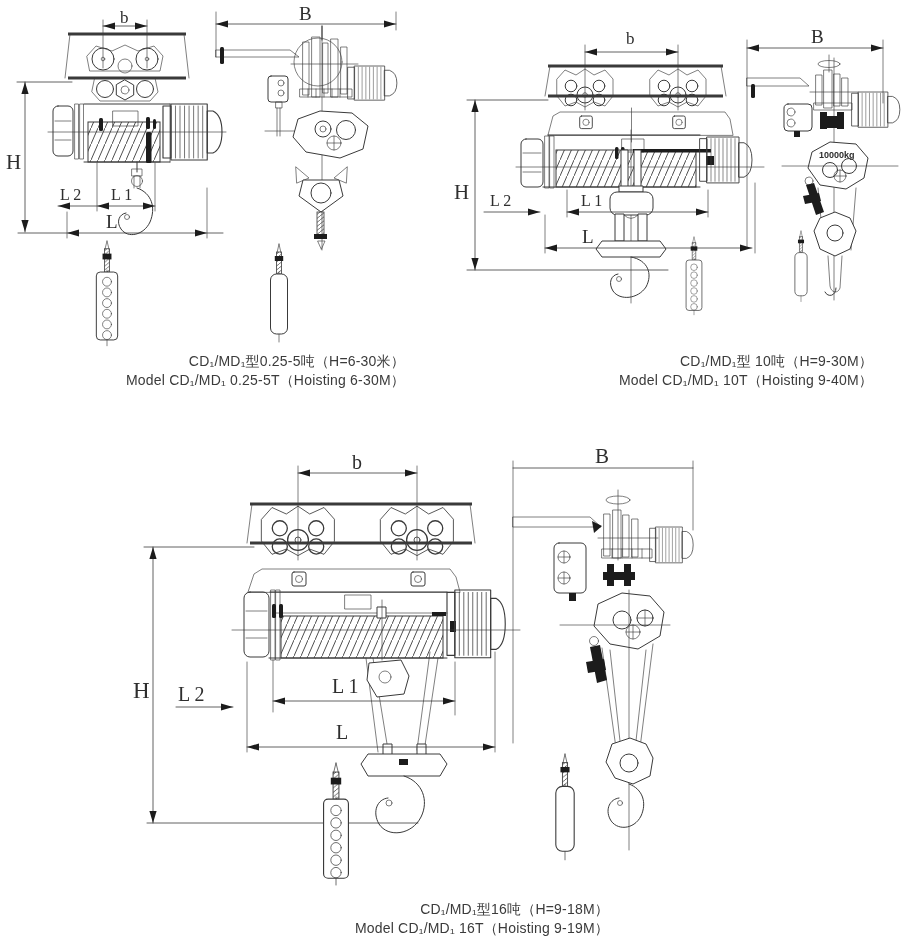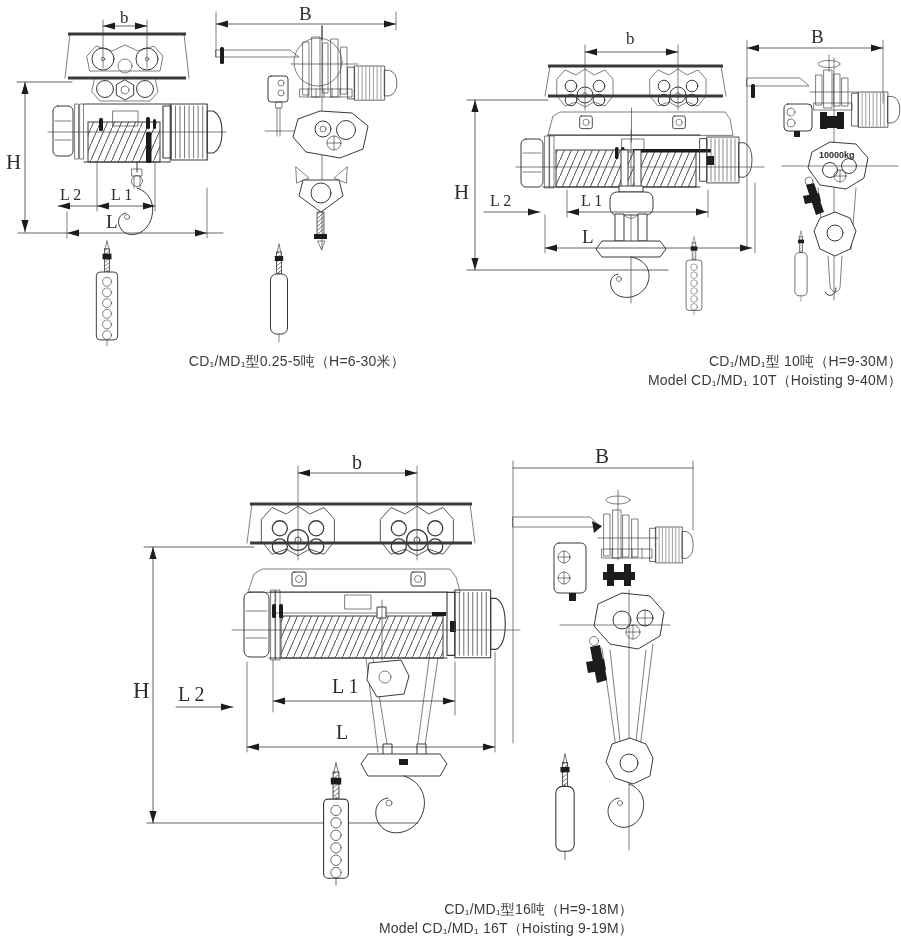--- a/index.html
+++ b/index.html
@@ -489,22 +489,23 @@
       <circle cx="620" cy="803" r="2.5" class="s h"></circle>
     </g>
     <use href="#pend-side" transform="translate(565,754) scale(1.08)"></use>
   </g>
 </g>
 </svg>
 
 
 <div class="caption" style="left:65px;top:352px;width:340px;">
   <div>CD₁/MD₁型0.25-5吨（H=6-30米）</div>
+  <div>Model CD₁/MD₁  0.25-5T（Hoisting 6-30M）</div>
 </div>
-<div class="caption" style="left:557px;top:352px;width:345px;">
+<div class="caption" style="left:528px;top:352px;width:345px;">
   <div>CD₁/MD₁型 10吨（H=9-30M）</div>
   <div>Model CD₁/MD₁ 10T（Hoisting 9-40M）</div>
 </div>
-<div class="caption" style="left:288px;top:900px;width:345px;">
+<div class="caption" style="left:264px;top:900px;width:345px;">
   <div>CD₁/MD₁型16吨（H=9-18M）</div>
   <div>Model CD₁/MD₁ 16T（Hoisting 9-19M）</div>
 </div>
 </div>
 
 </body></html>

